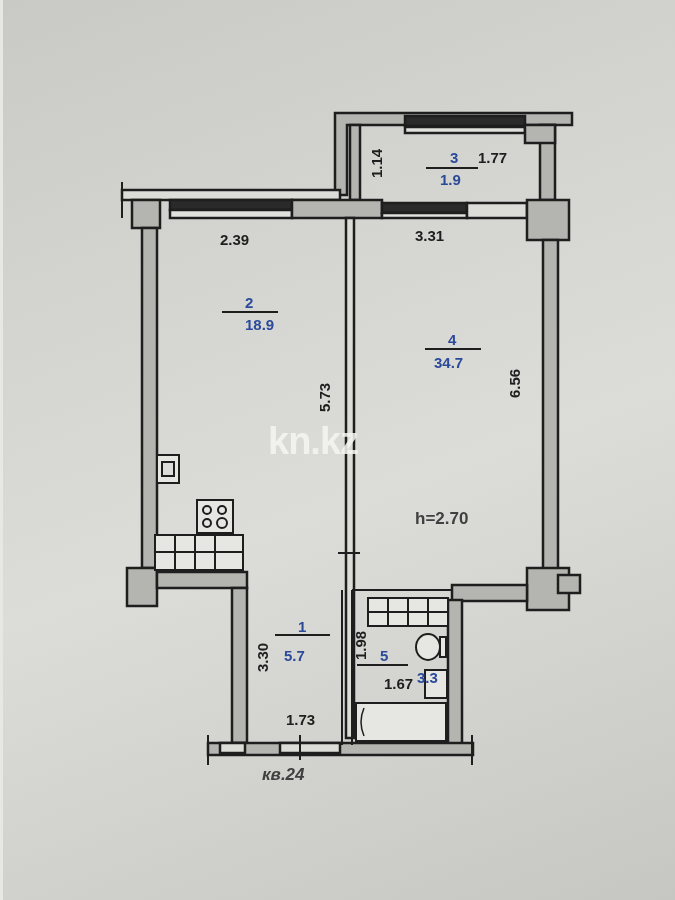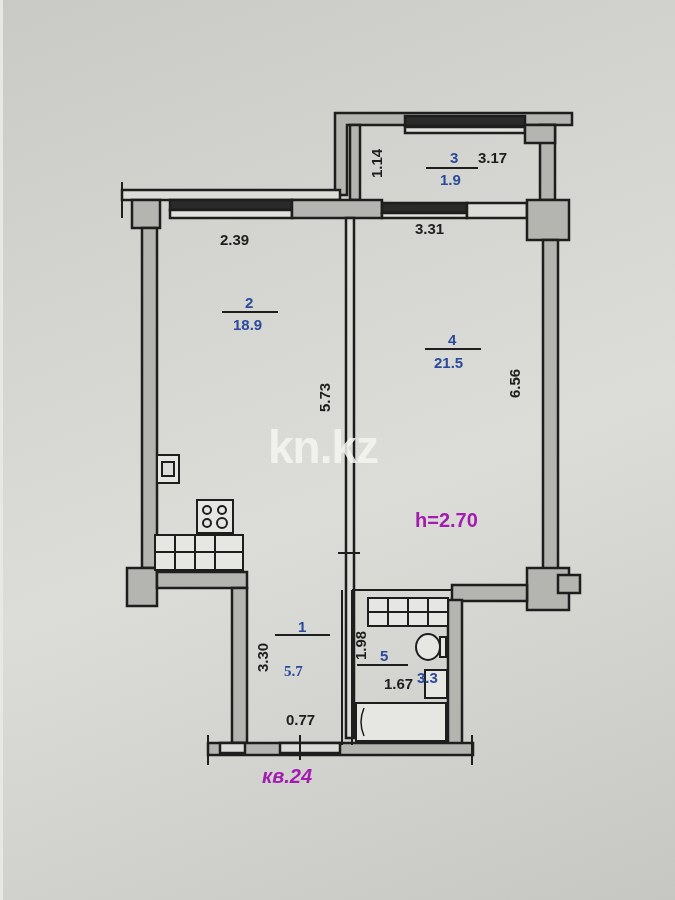--- a/index.html
+++ b/index.html
@@ -8,23 +8,23 @@
     background: linear-gradient(160deg, #c9cac6 0%, #d4d5d1 30%, #dcdcd8 55%, #d0d1cd 80%, #c6c7c3 100%);
     font-family: "Liberation Sans", sans-serif;
     position:relative;
   }
   .frame { position:absolute; left:0; top:0; width:675px; height:900px; border-left:3px solid #e8e8e2; box-sizing:border-box; }
   svg { position:absolute; left:0; top:0; }
   .lbl { position:absolute; font-weight:bold; white-space:nowrap; line-height:1; }
   .dim { color:#1e1e1e; font-size:15px; }
   .num { color:#2b4a9a; font-size:15px; text-align:center; }
   .area { color:#2b4a9a; font-size:15px; text-align:center; }
-  .red { color:#a21caf; font-size:20px; }
+  .red { color:#404040; font-size:17px; }
   .vert { transform: rotate(-90deg); transform-origin: center center; }
-  .wm { position:absolute; left:268px; top:420px; font-size:46px; font-weight:bold; color:rgba(245,245,242,0.85); letter-spacing:-1px; }
+  .wm { position:absolute; left:268px; top:420px; font-size:38px; font-weight:bold; color:rgba(245,245,242,0.85); letter-spacing:-1px; }
 </style>
 </head>
 <body>
 
 <div class="frame"></div>
 
 <svg width="675" height="900" viewBox="0 0 675 900">
   <g stroke="#1e1e1e" stroke-width="2.5" fill="#b4b5b1">
 
     <path d="M335 113 L572 113 L572 125 L347 125 L347 195 L335 195 Z"></path>
@@ -127,38 +127,38 @@
     <line x1="425" y1="349" x2="481" y2="349"></line>
     <line x1="275" y1="635" x2="330" y2="635"></line>
     <line x1="357" y1="665" x2="408" y2="665"></line>
   </g>
 </svg>
 
 <div class="lbl num" style="left:450px;top:150px;">3</div>
 <div class="lbl area" style="left:440px;top:172px;">1.9</div>
 
 <div class="lbl num" style="left:245px;top:295px;">2</div>
-<div class="lbl area" style="left:233px;top:317px;">18.9</div>
+<div class="lbl area" style="left:245px;top:317px;">18.9</div>
 
 <div class="lbl num" style="left:448px;top:332px;">4</div>
-<div class="lbl area" style="left:434px;top:355px;">21.5</div>
+<div class="lbl area" style="left:434px;top:355px;">34.7</div>
 
 <div class="lbl num" style="left:298px;top:619px;">1</div>
-<div class="lbl area" style="left:284px;top:664px;font-family:Liberation Serif, serif;">5.7</div>
+<div class="lbl area" style="left:284px;top:648px;">5.7</div>
 
 <div class="lbl num" style="left:380px;top:648px;">5</div>
 <div class="lbl area" style="left:369px;top:670px;margin-left:48px;">3.3</div>
 
 <div class="lbl dim" style="left:220px;top:232px;">2.39</div>
-<div class="lbl dim" style="left:415px;top:221px;">3.31</div>
-<div class="lbl dim" style="left:478px;top:150px;">3.17</div>
+<div class="lbl dim" style="left:415px;top:228px;">3.31</div>
+<div class="lbl dim" style="left:478px;top:150px;">1.77</div>
 <div class="lbl dim vert" style="left:362px;top:156px;">1.14</div>
 <div class="lbl dim vert" style="left:310px;top:390px;">5.73</div>
 <div class="lbl dim vert" style="left:500px;top:376px;">6.56</div>
 <div class="lbl dim vert" style="left:248px;top:650px;">3.30</div>
 <div class="lbl dim vert" style="left:346px;top:638px;">1.98</div>
-<div class="lbl dim" style="left:286px;top:712px;">0.77</div>
+<div class="lbl dim" style="left:286px;top:712px;">1.73</div>
 <div class="lbl dim" style="left:384px;top:676px;text-align:center;">1.67</div>
 
 <div class="lbl red" style="left:415px;top:510px;">h=2.70</div>
 <div class="lbl red" style="left:262px;top:766px;font-style:italic;">кв.24</div>
 
 <div class="wm">kn.kz</div>
 
 </body></html>

